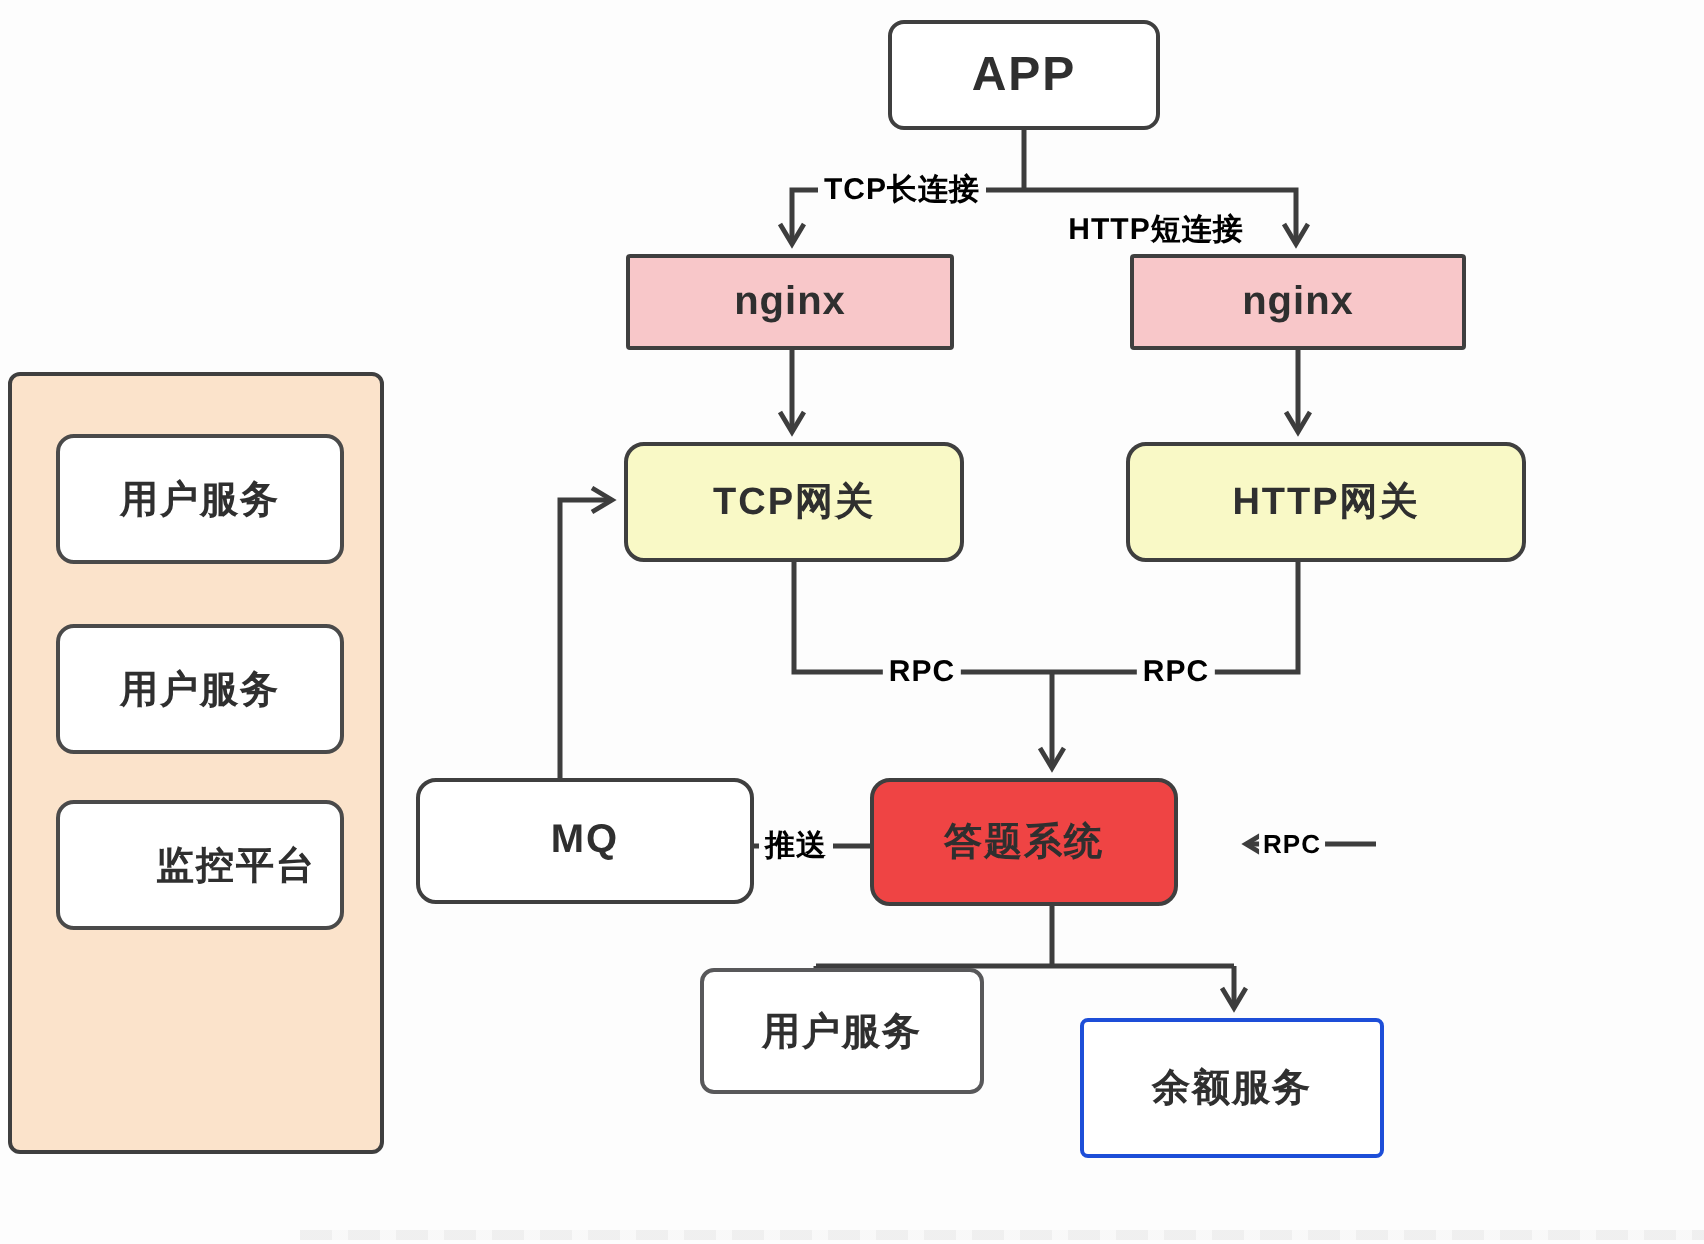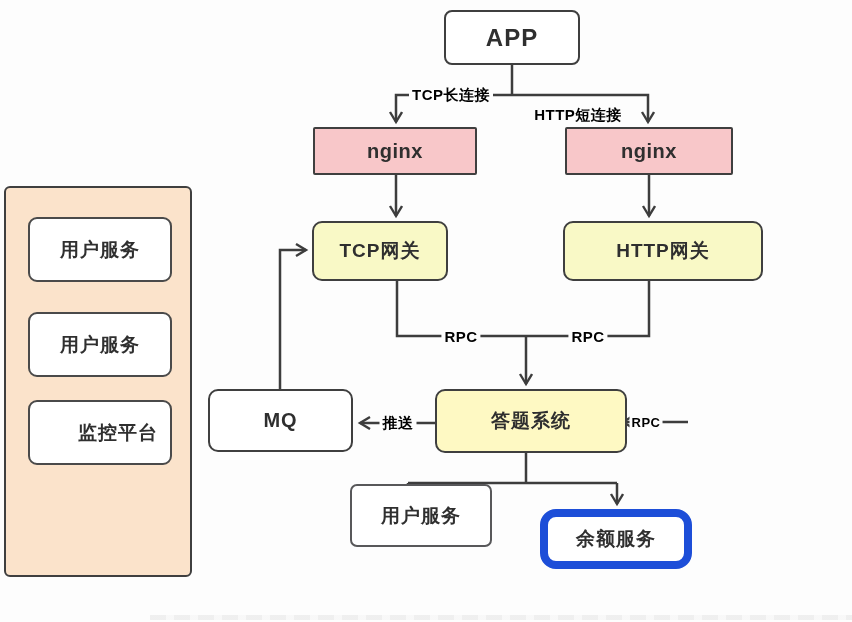--- a/index.html
+++ b/index.html
@@ -30,27 +30,27 @@
     border-radius:8px;
     font-size:19px;
     font-weight:600;
     letter-spacing:1px;
     color:#2f2f2f;
     text-align:center;
   }
   #app            {left:444px;top:10px;width:136px;height:55px;font-size:24px;}
   #nginx-left     {left:313px;top:127px;width:164px;height:48px;background:#f8c7c9;border-radius:2px;font-size:20px;letter-spacing:0.5px;}
   #nginx-right    {left:565px;top:127px;width:168px;height:48px;background:#f8c7c9;border-radius:2px;font-size:20px;letter-spacing:0.5px;}
-  #tcp-gateway    {left:312px;top:221px;width:136px;height:60px;background:#f9f9c6;border-radius:10px;}
+  #tcp-gateway    {left:312px;top:221px;width:170px;height:60px;background:#f9f9c6;border-radius:10px;}
   #http-gateway   {left:563px;top:221px;width:200px;height:60px;background:#f9f9c6;border-radius:10px;}
-  #mq             {left:208px;top:389px;width:145px;height:63px;border-radius:10px;font-size:20px;text-align:right;}
-  #answer-system  {left:435px;top:389px;width:192px;height:64px;background:#fef9c3;border-radius:10px;}
+  #mq             {left:208px;top:389px;width:169px;height:63px;border-radius:10px;font-size:20px;text-align:right;}
+  #answer-system  {left:435px;top:389px;width:154px;height:64px;background:#ef4444;border-radius:10px;}
   #admin-backend  {left:688px;top:388px;width:152px;height:66px;background:#fadcbe;border-radius:10px;font-size:18px;letter-spacing:0px;}
   #user-service   {left:340px;top:484px;width:142px;height:63px;border:2px solid #58585a;border-radius:7px;margin-left:10px;}
-  #balance-service{left:540px;top:509px;width:152px;height:60px;border:8px solid #1d4ed8;border-radius:16px;}
+  #balance-service{left:540px;top:509px;width:152px;height:70px;border:2px solid #1d4ed8;border-radius:4px;}
 
   .sidebar{
     position:absolute;
     left:4px;top:186px;
     width:188px;height:391px;
     box-sizing:border-box;
     background:#fbe3cb;
     border:2.5px solid #3f3f3f;
     border-radius:6px;
   }

